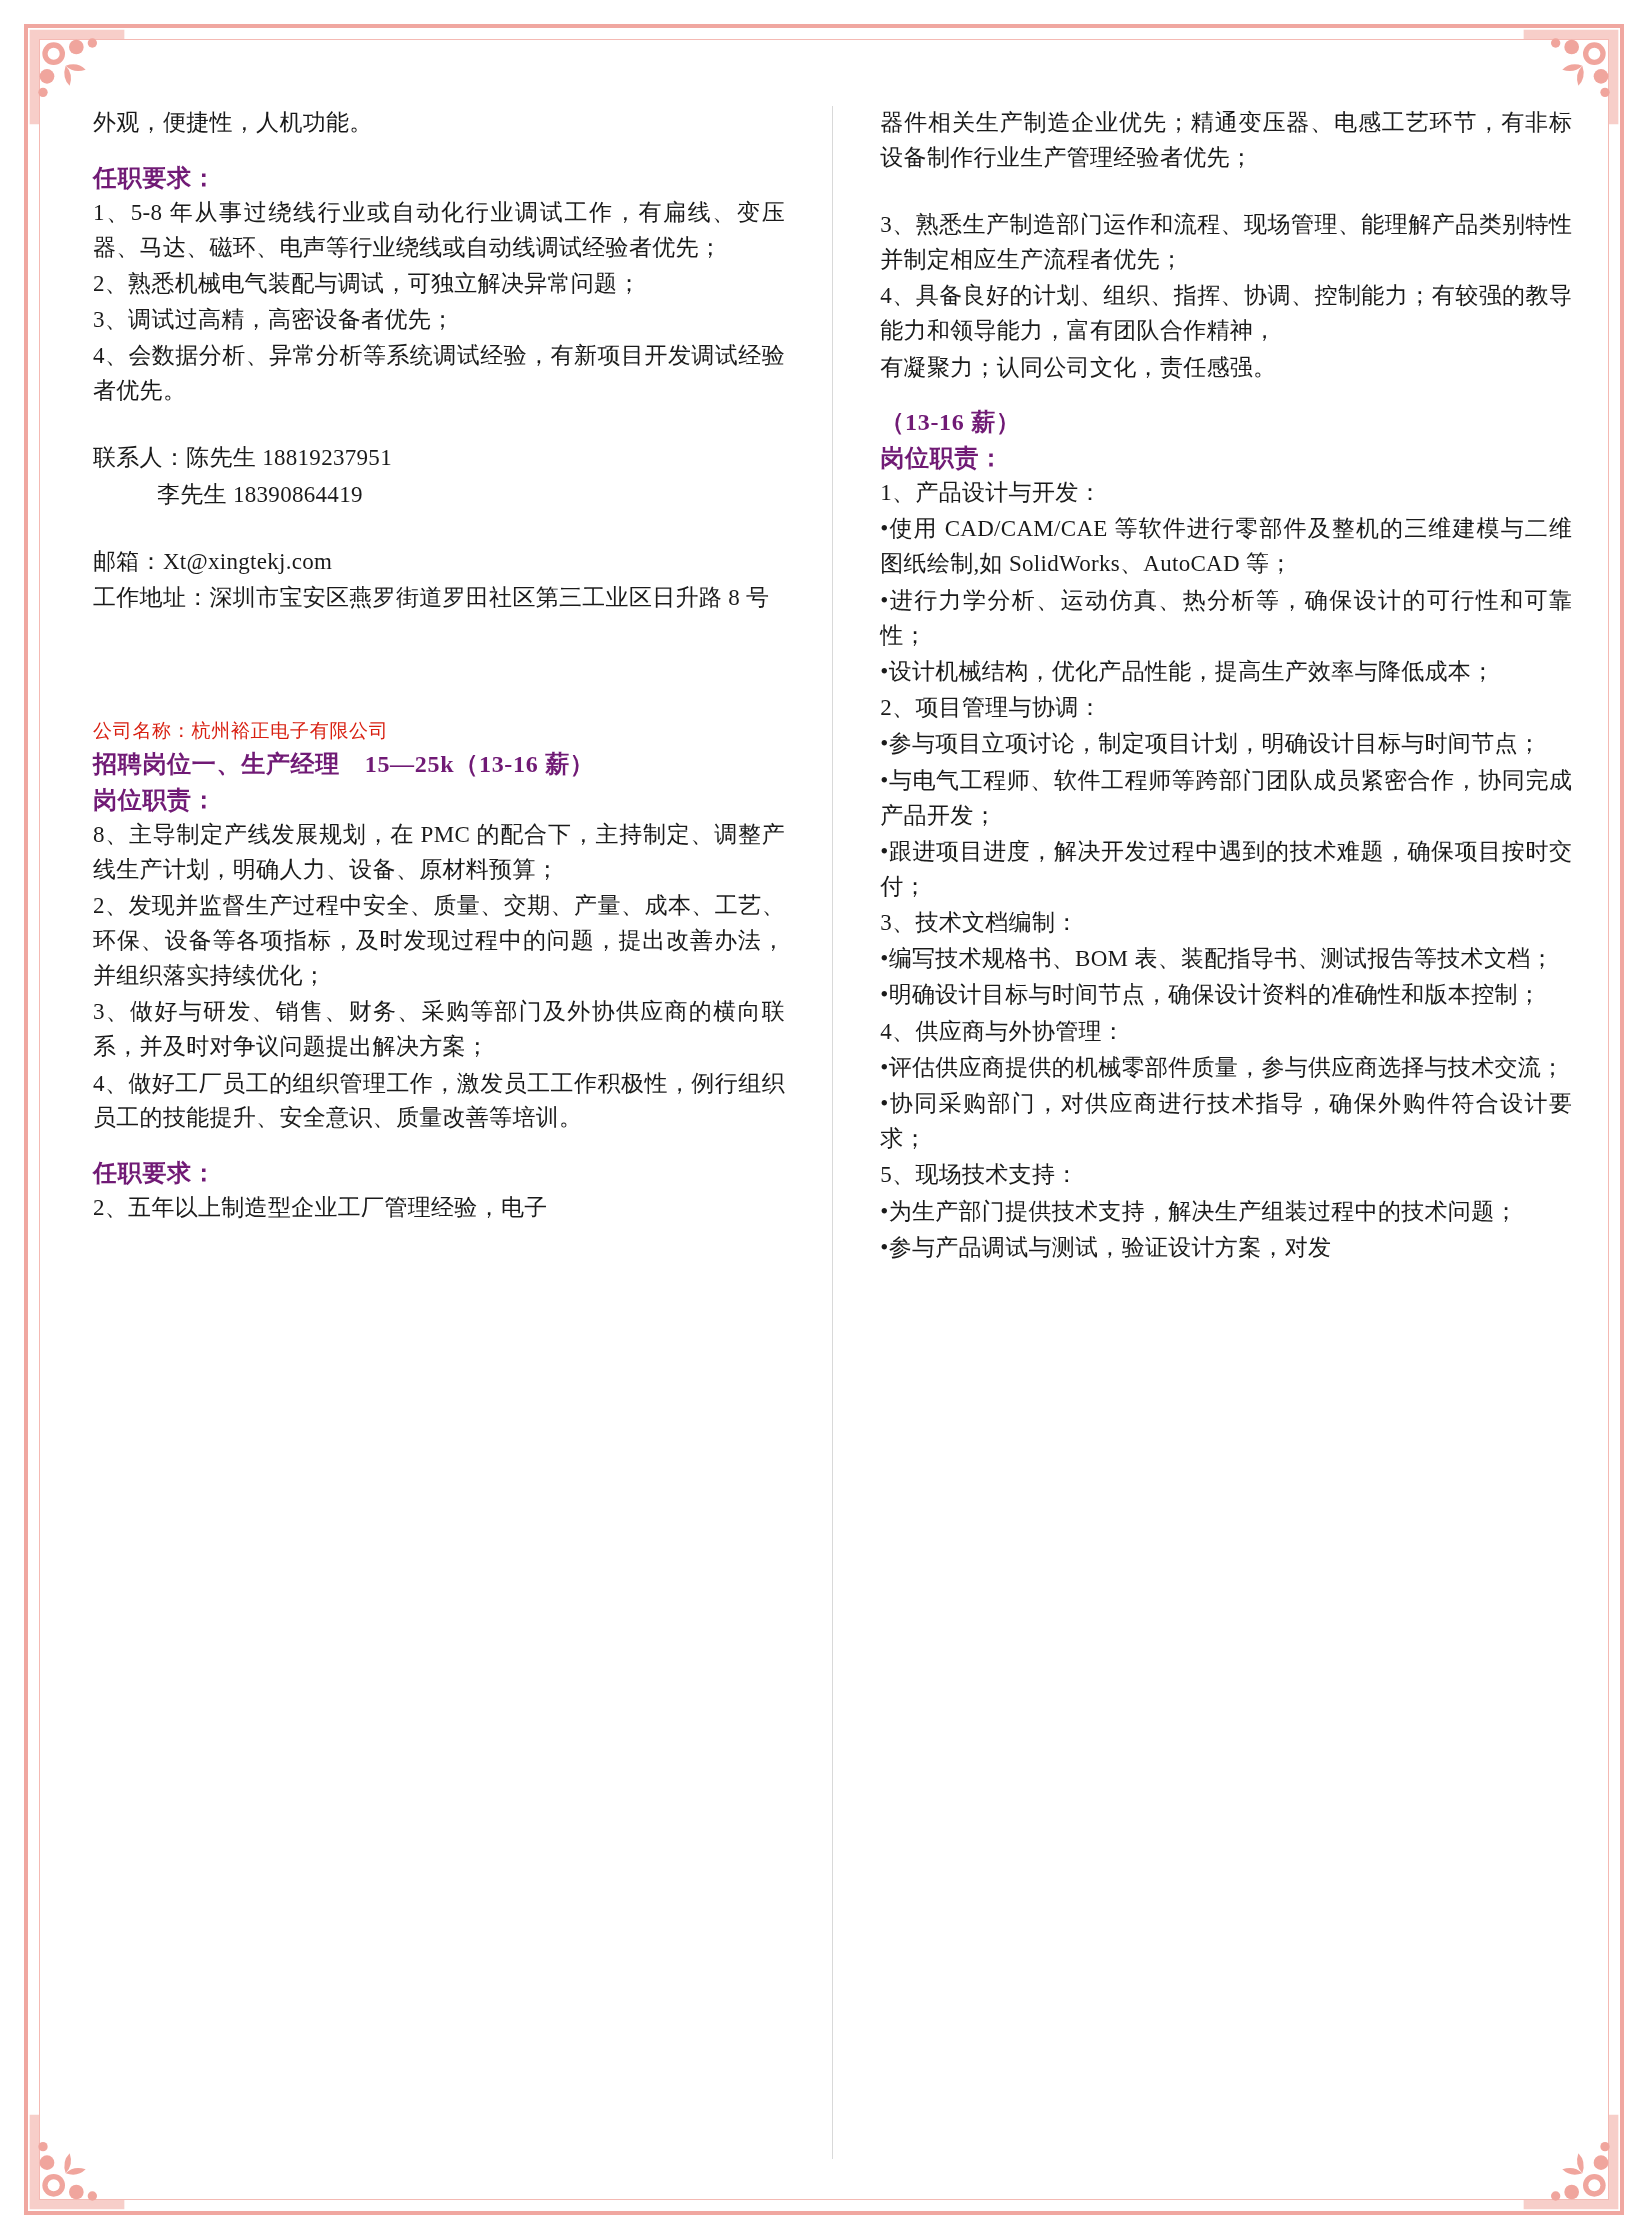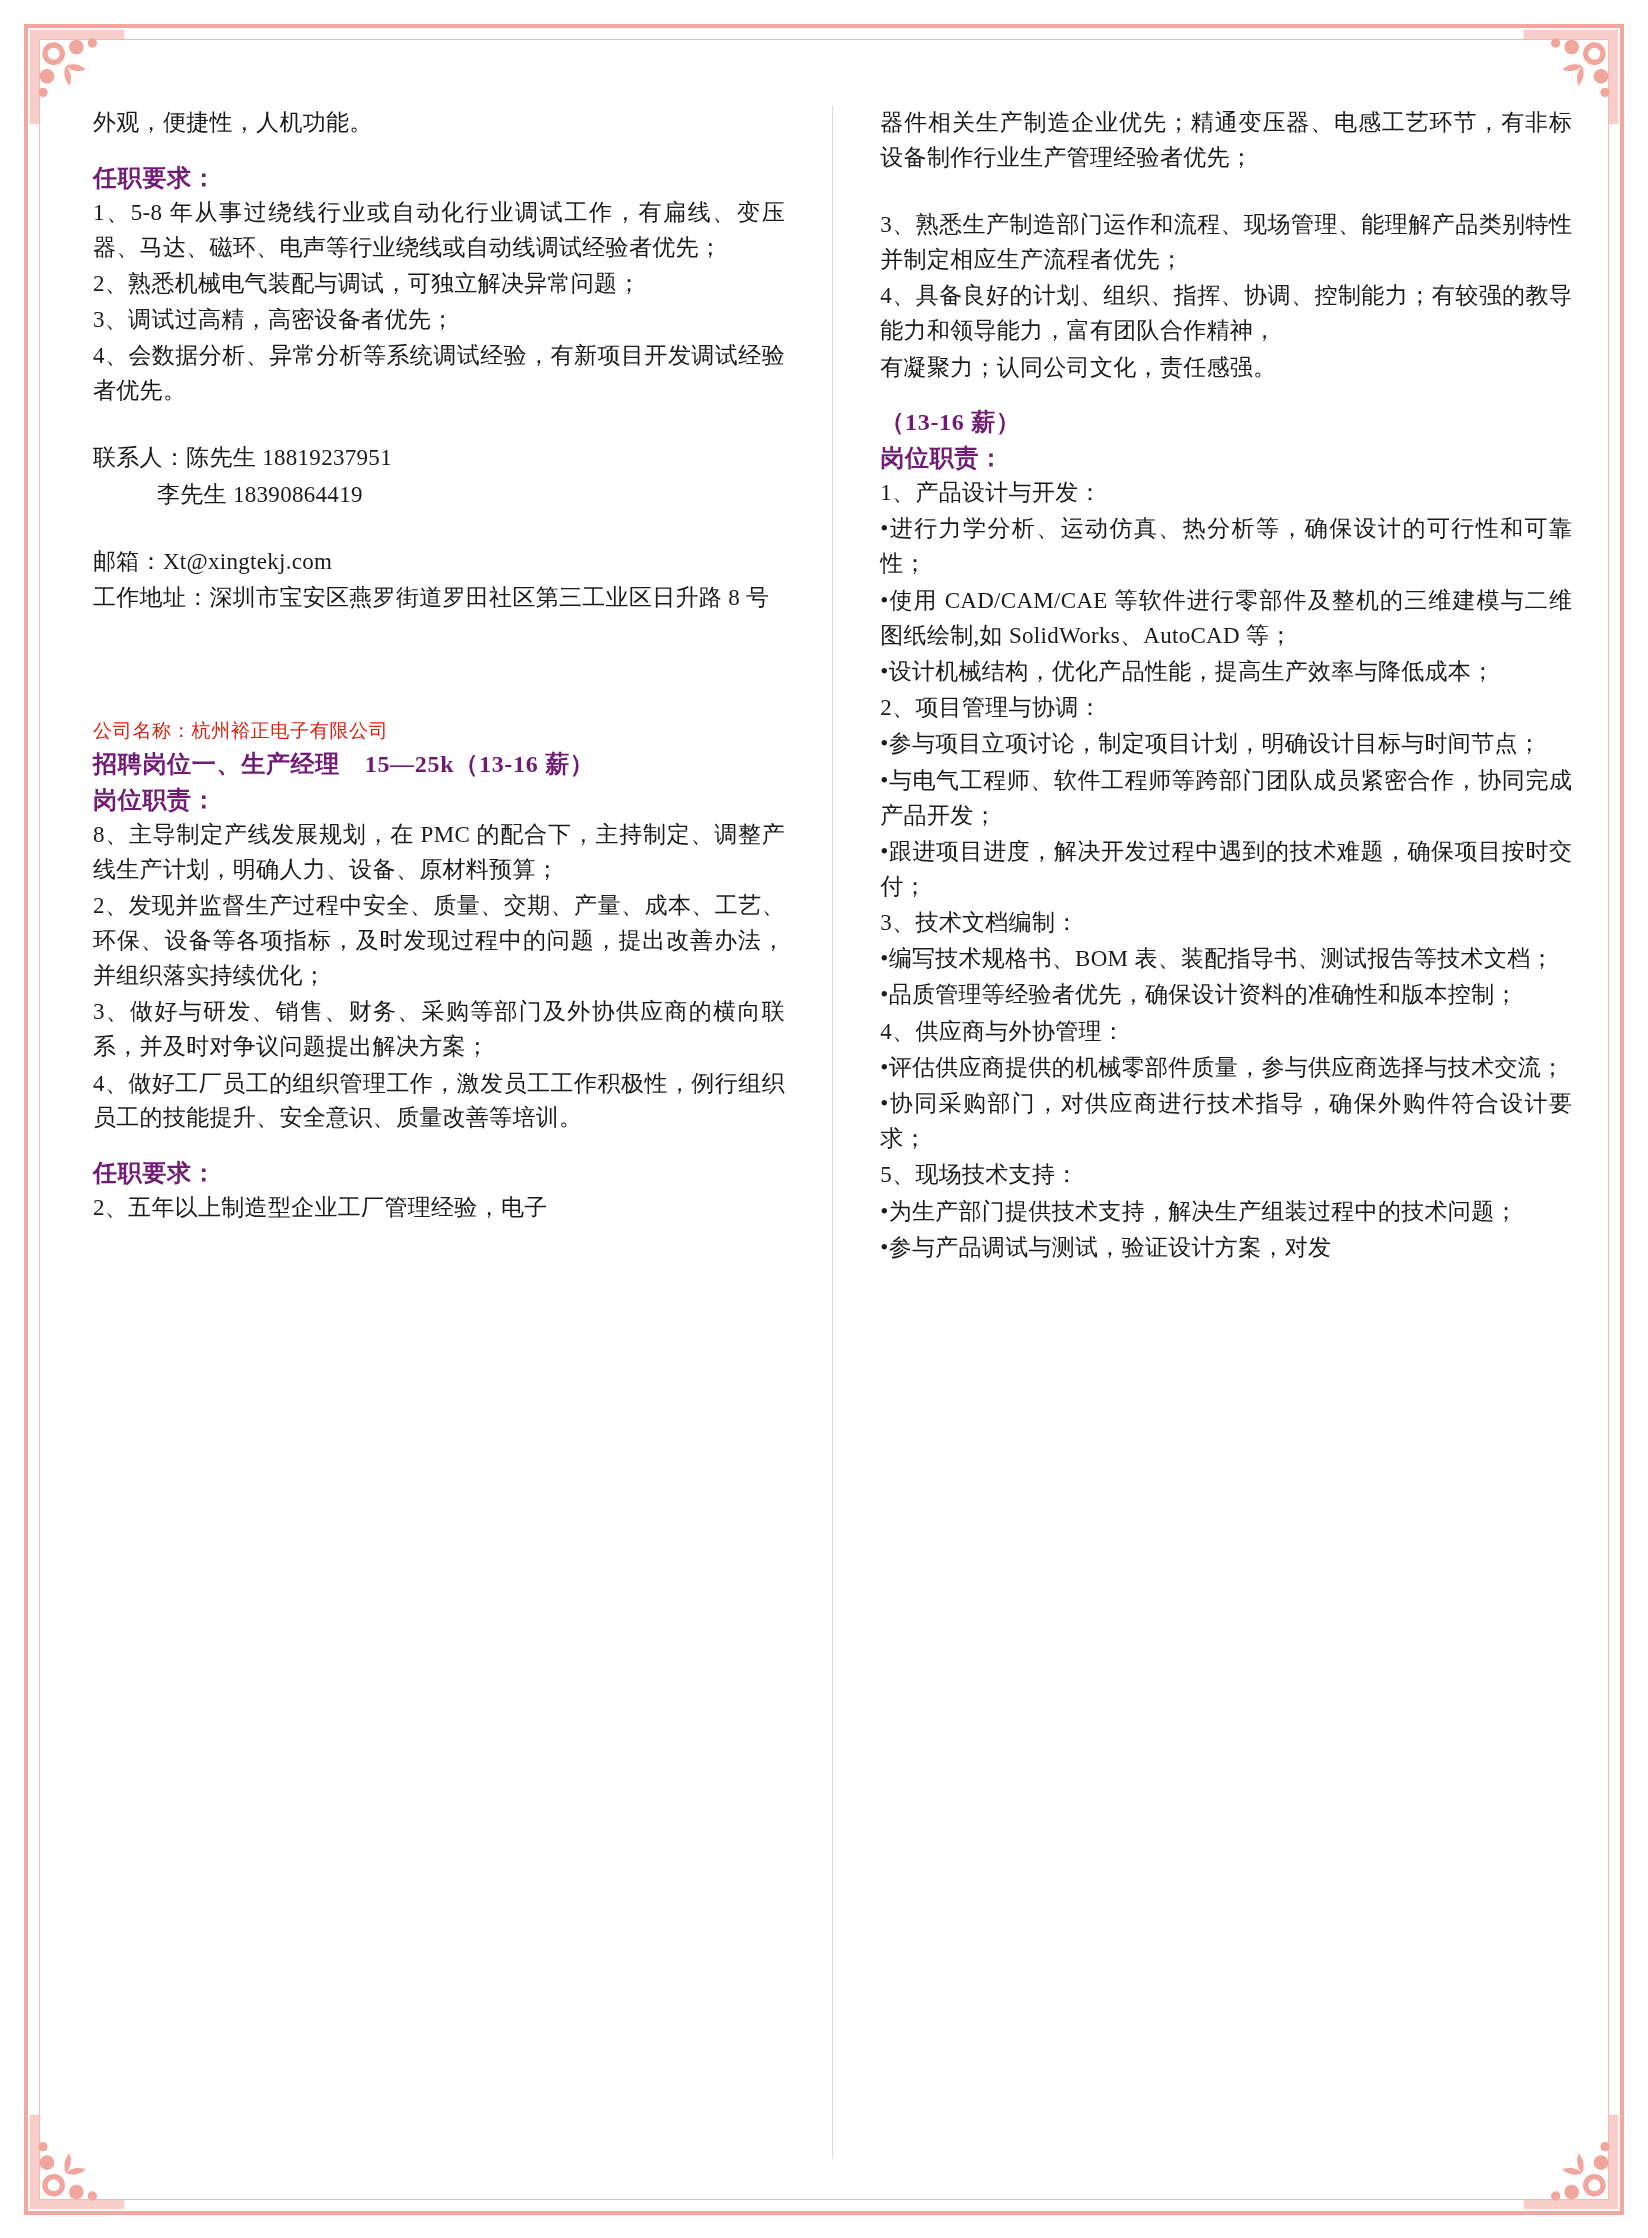--- a/index.html
+++ b/index.html
@@ -201,30 +201,30 @@
     <div class="col" id="right-col">
         <p class="para">器件相关生产制造企业优先；精通变压器、电感工艺环节，有非标设备制作行业生产管理经验者优先；</p>
         <div class="spacer-md"></div>
         <p class="para">3、熟悉生产制造部门运作和流程、现场管理、能理解产品类别特性并制定相应生产流程者优先；</p>
         <p class="para">4、具备良好的计划、组织、指挥、协调、控制能力；有较强的教导能力和领导能力，富有团队合作精神，</p>
         <p class="para">有凝聚力；认同公司文化，责任感强。</p>
         <div class="spacer-sm"></div>
         <p class="heading">（13-16 薪）</p>
         <p class="heading">岗位职责：</p>
         <p class="para">1、产品设计与开发：</p>
+        <p class="para">•使用 CAD/CAM/CAE 等软件进行零部件及整机的三维建模与二维图纸绘制,如 SolidWorks、AutoCAD 等；</p>
         <p class="para">•进行力学分析、运动仿真、热分析等，确保设计的可行性和可靠性；</p>
-        <p class="para">•使用 CAD/CAM/CAE 等软件进行零部件及整机的三维建模与二维图纸绘制,如 SolidWorks、AutoCAD 等；</p>
         <p class="para">•设计机械结构，优化产品性能，提高生产效率与降低成本；</p>
         <p class="para">2、项目管理与协调：</p>
         <p class="para">•参与项目立项讨论，制定项目计划，明确设计目标与时间节点；</p>
         <p class="para">•与电气工程师、软件工程师等跨部门团队成员紧密合作，协同完成产品开发；</p>
         <p class="para">•跟进项目进度，解决开发过程中遇到的技术难题，确保项目按时交付；</p>
         <p class="para">3、技术文档编制：</p>
         <p class="para">•编写技术规格书、BOM 表、装配指导书、测试报告等技术文档；</p>
-        <p class="para">•品质管理等经验者优先，确保设计资料的准确性和版本控制；</p>
+        <p class="para">•明确设计目标与时间节点，确保设计资料的准确性和版本控制；</p>
         <p class="para">4、供应商与外协管理：</p>
         <p class="para">•评估供应商提供的机械零部件质量，参与供应商选择与技术交流；</p>
         <p class="para">•协同采购部门，对供应商进行技术指导，确保外购件符合设计要求；</p>
         <p class="para">5、现场技术支持：</p>
         <p class="para">•为生产部门提供技术支持，解决生产组装过程中的技术问题；</p>
         <p class="para">•参与产品调试与测试，验证设计方案，对发</p>
       </div>
   </div>
 
 </div>

